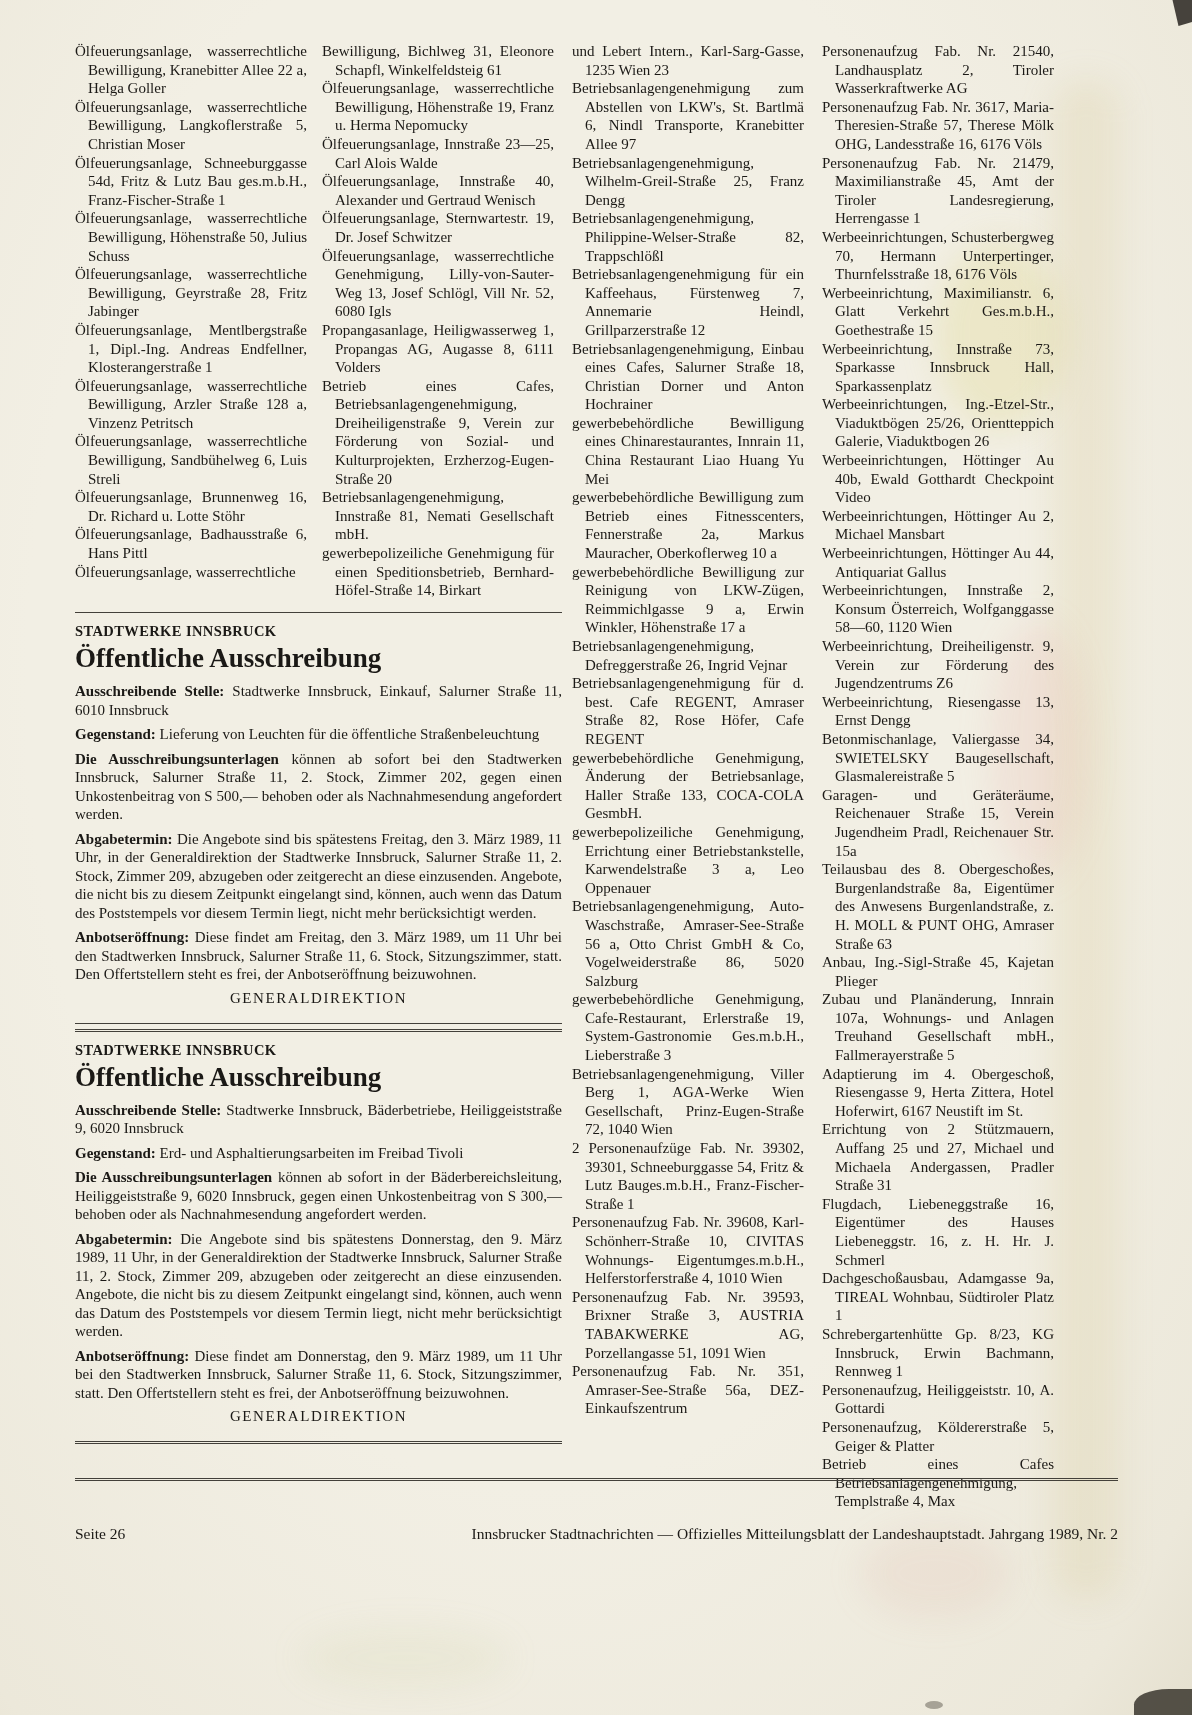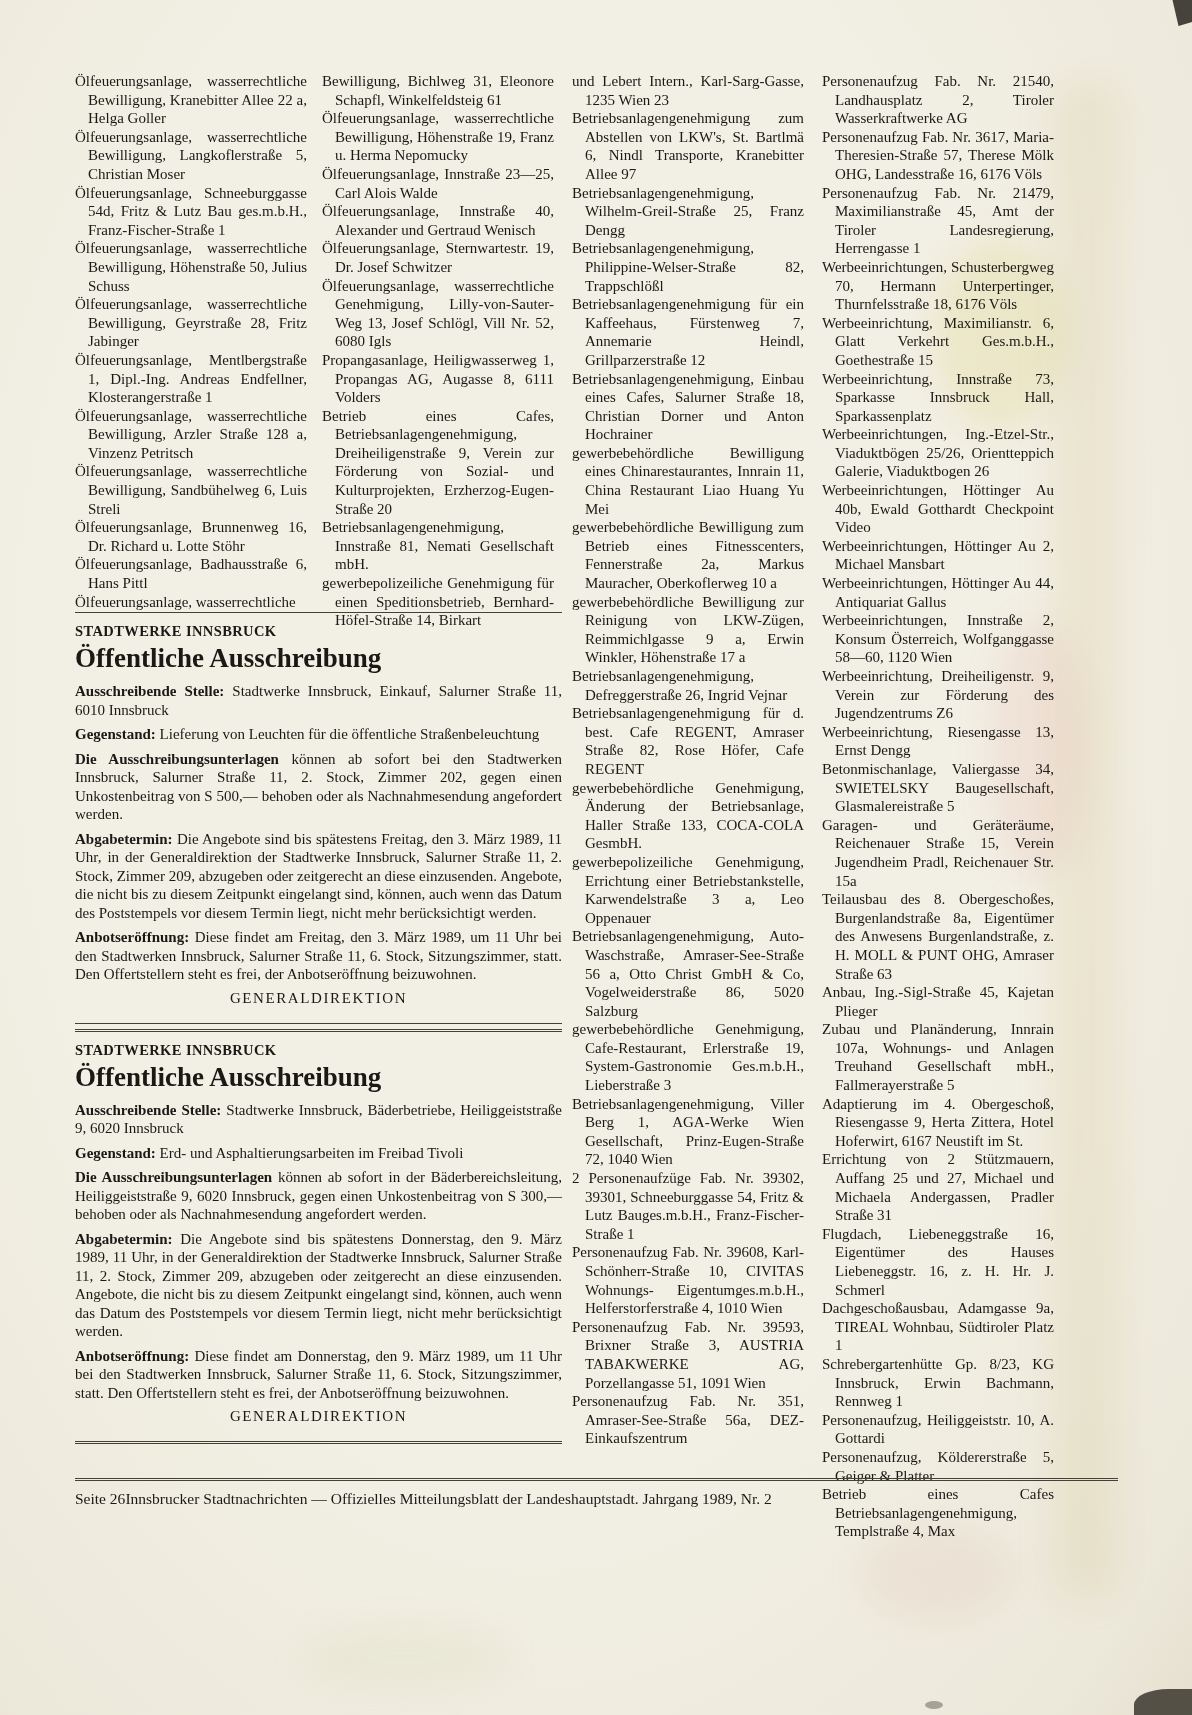--- a/index.html
+++ b/index.html
@@ -8,44 +8,44 @@
     width:1192px;height:1715px;
     margin:0 auto;
     background:radial-gradient(ellipse at 45% 40%, #f2efe4 55%, #ece8da 90%, #e5e0cf 100%);
     overflow:hidden;
     font-family:"Liberation Serif", serif;
     color:#1b1916;
     -webkit-hyphens:auto;hyphens:auto;
   }
   
   .col{
-    position:absolute;top:72px;width:232px;
+    position:absolute;top:42px;width:232px;
     font-size:15px;line-height:18.6px;
     text-align:justify;
   }
   .col.c1{left:75px}.col.c2{left:322px}.col.c3{left:572px}.col.c4{left:822px}
   .item{margin:0;padding-left:13px;text-indent:-13px;}
   
   .tenders{position:absolute;left:75px;top:612px;width:487px;}
   .tender{padding:10px 0 16px;}
   .tender.t1{border-top:1.5px solid #43403a;border-bottom:1px solid #43403a;}
   .tender.t2{margin-top:5px;border-top:3px double #43403a;border-bottom:3px double #43403a;}
   .org{font-weight:bold;font-size:14.5px;letter-spacing:.4px;}
   .ttitle{font-size:27px;font-weight:bold;margin:3px 0 8px;}
   .tpara{font-size:15px;line-height:18.5px;text-align:justify;margin:0 0 6px;}
   .tpara b{font-weight:bold;}
   .signoff{text-align:center;font-size:15px;letter-spacing:1.6px;margin-top:2px;}
   
   .footer{
     position:absolute;left:75px;top:1478px;width:1043px;
-    border-top:3px double #43403a;padding-top:9px;
+    border-top:3px double #43403a;
     display:flex;align-items:baseline;font-size:15.5px;
   }
   .pageno{flex:0 0 auto;}
-  .masthead{flex:1;text-align:left;}
+  .masthead{flex:1;text-align:right;margin-top:44px;}
   
   .blob{position:absolute;pointer-events:none;border-radius:50%;filter:blur(16px);}
   .b1{left:935px;top:240px;width:130px;height:190px;background:rgba(213,204,100,.22);}
   .b2{left:1052px;top:80px;width:68px;height:1520px;background:rgba(203,184,118,.16);border-radius:30px;}
   .b3{left:990px;top:620px;width:95px;height:260px;background:rgba(226,152,140,.14);}
   .b4{left:860px;top:1528px;width:150px;height:90px;background:rgba(220,160,150,.13);}
   .b5{left:300px;top:1628px;width:210px;height:60px;background:rgba(190,200,140,.11);}
   .corner{position:absolute;pointer-events:none;}
   .tr{right:0;top:0;width:30px;height:26px;background:#33302a;clip-path:polygon(35% 0,100% 0,100% 85%,55% 100%);opacity:.9;}
   .br{right:0;bottom:0;width:58px;height:26px;background:#3a362e;border-radius:60% 0 0 0;opacity:.85;}

